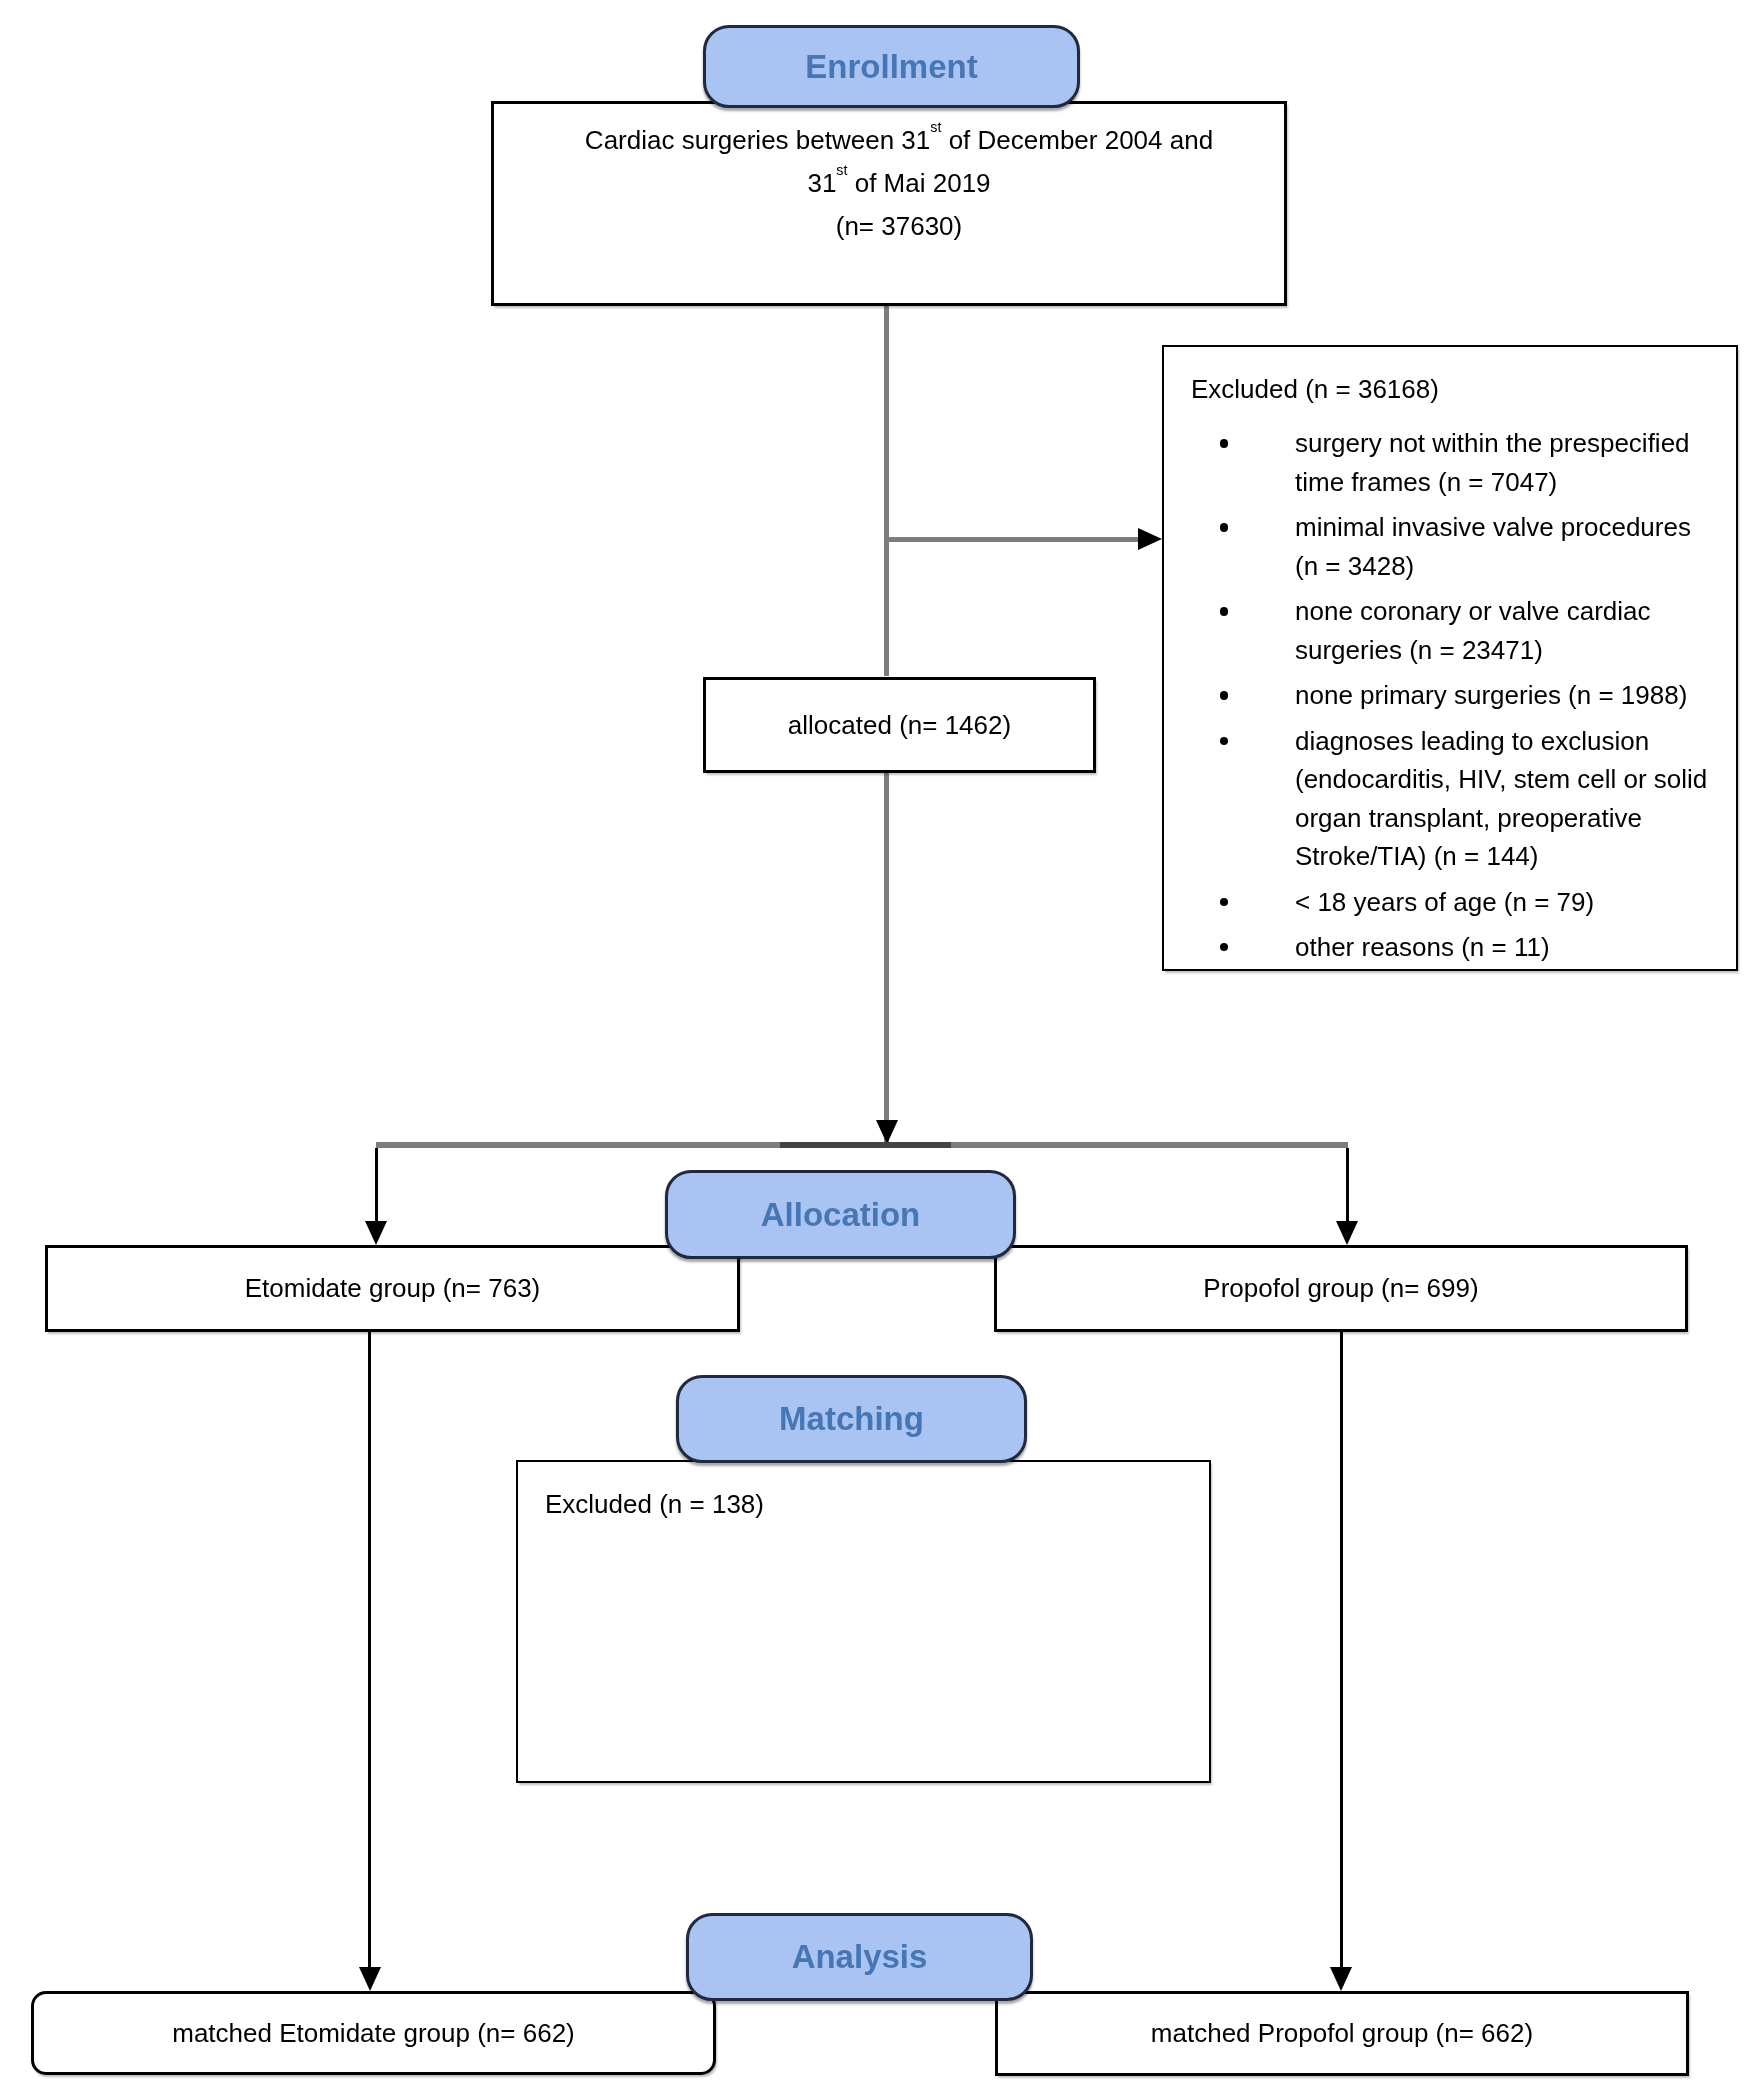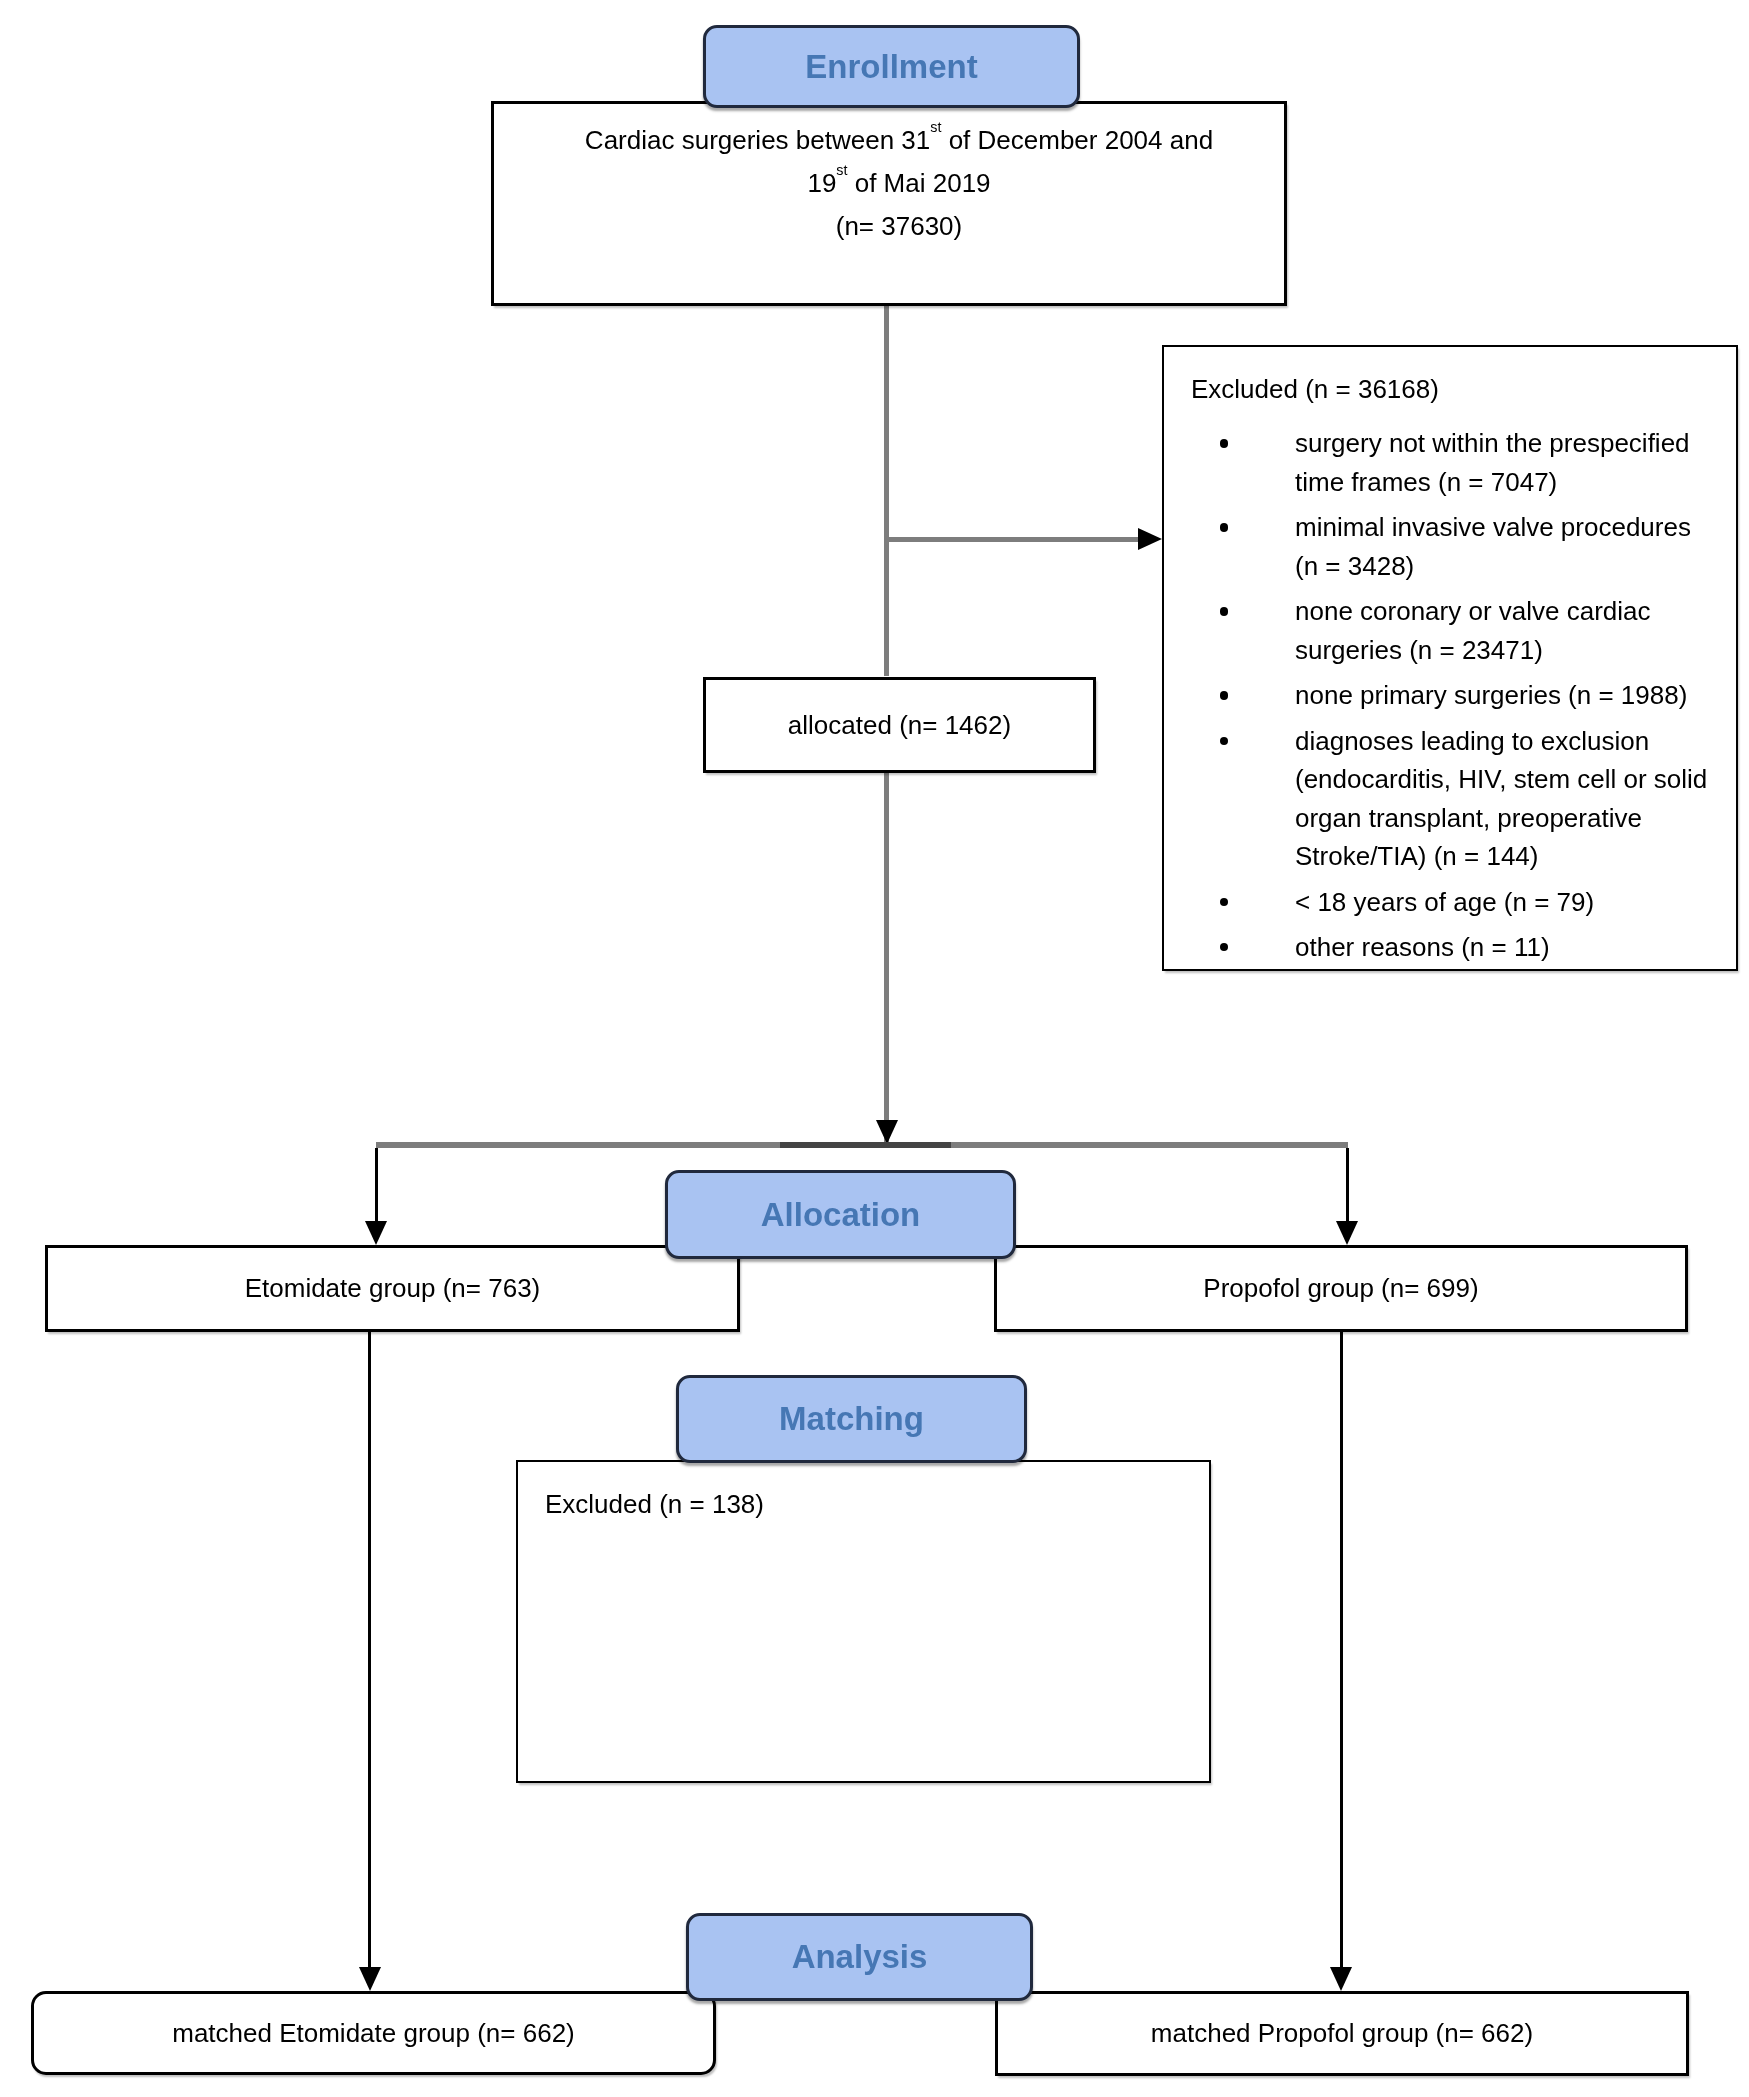--- a/index.html
+++ b/index.html
@@ -15,21 +15,21 @@
   .arrow-right{position:absolute;z-index:1;width:0;height:0;
     border-top:11.4px solid transparent;border-bottom:11.4px solid transparent;border-left:24px solid #000;}
   .arrow-down{position:absolute;z-index:1;width:0;height:0;
     border-left:11px solid transparent;border-right:11px solid transparent;border-top:24px solid #000;}
   
   .box{position:absolute;background:#ffffff;border:3px solid #000;box-sizing:border-box;z-index:2;
     box-shadow:1.5px 2.5px 2px -1px rgba(0,0,0,0.25);}
   .center-label{display:flex;align-items:center;justify-content:center;text-align:center;
     font-size:26px;line-height:1.25;}
   
-  .pill{position:absolute;z-index:6;background:#a9c3f2;border:3px solid #20293d;border-radius:14px;
+  .pill{position:absolute;z-index:6;background:#a9c3f2;border:3px solid #20293d;border-radius:26px;
     box-sizing:border-box;display:flex;align-items:center;justify-content:center;
     font-weight:bold;font-size:33px;color:#4677b4;
     box-shadow:0 3.5px 2.5px -0.5px rgba(0,0,0,0.35);}
   
   #box1{padding-top:15px;text-align:center;font-size:26px;line-height:1.65;}
   #box1 sup{font-size:55%;position:relative;top:-0.5em;}
   
   .listbox{padding:24px 15px 0 27px;font-size:26px;box-sizing:border-box;}
   .listbox .ltitle{line-height:1.4;}
   .listbox ul{list-style:none;margin:0;padding:0;}
@@ -87,21 +87,21 @@
   <div class="arrow-down" id="arrow-drop-left"></div>
   <div class="conn blackline" id="drop-right-line"></div>
   <div class="arrow-down" id="arrow-drop-right"></div>
   <div class="conn blackline" id="long-left-line"></div>
   <div class="arrow-down" id="arrow-long-left"></div>
   <div class="conn blackline" id="long-right-line"></div>
   <div class="arrow-down" id="arrow-long-right"></div>
 
   <div class="box" id="box1">
     <div><span>Cardiac surgeries between 31</span><sup>st</sup><span> of December 2004 and</span></div>
-    <div><span>19</span><sup>st</sup><span> of Mai 2019</span></div>
+    <div><span>31</span><sup>st</sup><span> of Mai 2019</span></div>
     <div>(n= 37630)</div>
   </div>
 
   <div class="box listbox" id="excluded-box">
     <div class="ltitle">Excluded (n = 36168)</div>
     <ul>
 
         <li>
           <span class="dot"></span>
           <span class="li-text">surgery not within the prespecified time frames (n = 7047)</span>

